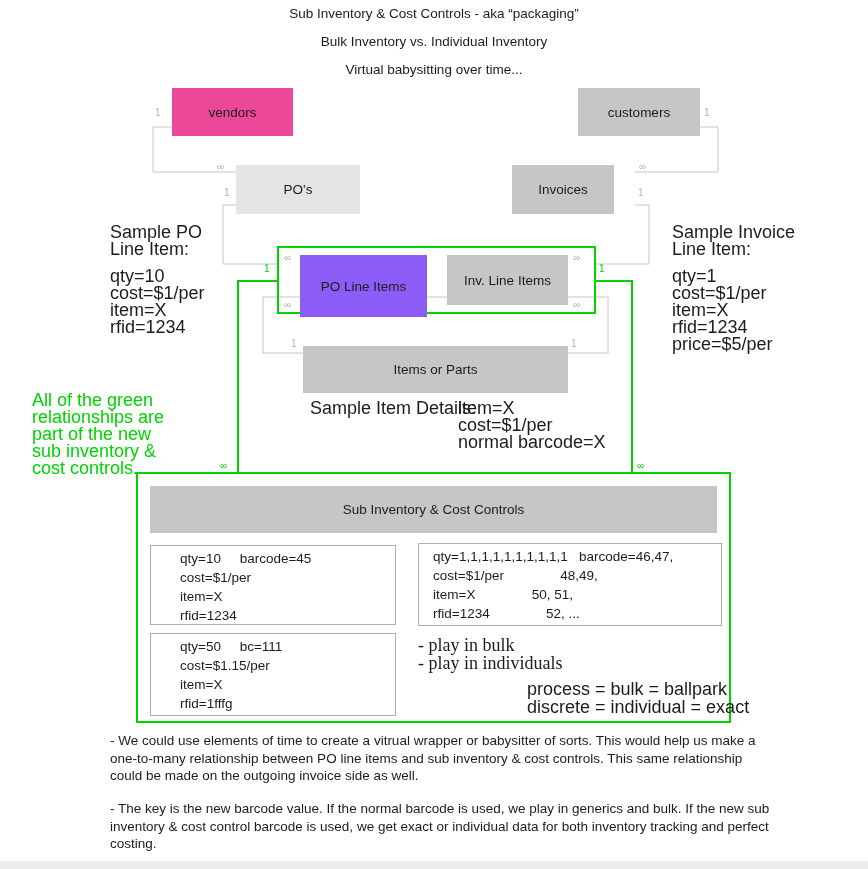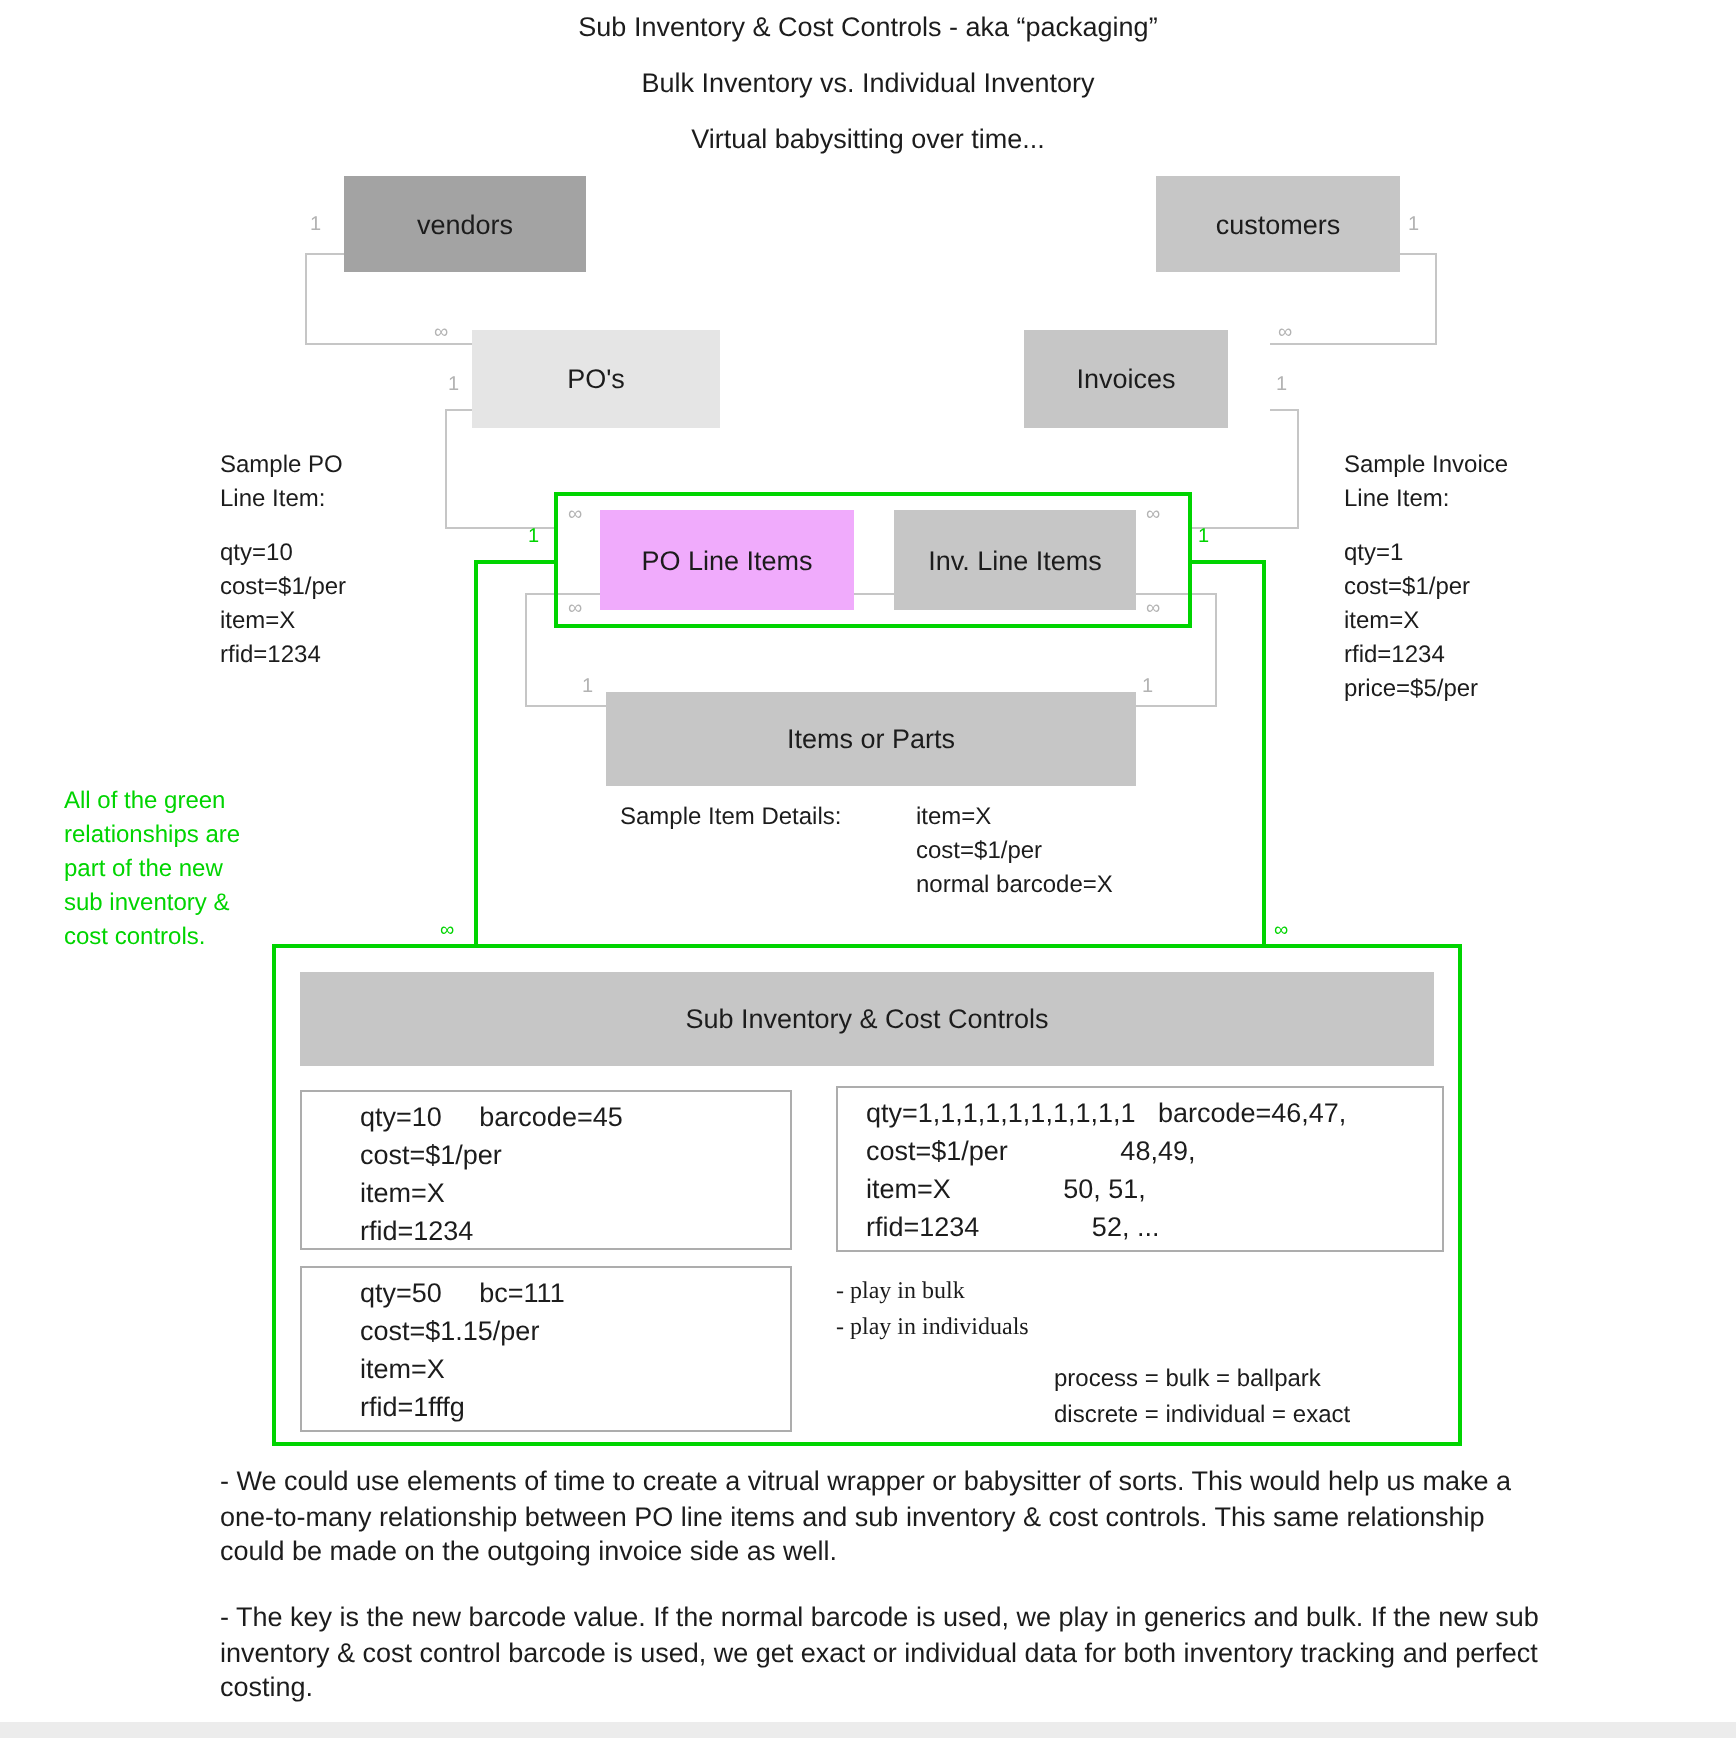--- a/index.html
+++ b/index.html
@@ -8,21 +8,21 @@
     font-family:"Liberation Sans", sans-serif; color:#1c1c1c; overflow:hidden;
   }
   svg.wires { position:absolute; left:0; top:0; width:868px; height:869px; }
   .title { position:absolute; left:0; width:868px; text-align:center; font-size:13.5px; }
   .entity {
     position:absolute; background:#c6c6c6; display:flex;
     align-items:center; justify-content:center; font-size:13.5px;
   }
   .card { position:absolute; font-size:10px; color:#b3b3b3; line-height:10px; }
   .card.grn { color:var(--green,#00d400); }
-  .txt { position:absolute; font-size:12px; line-height:17px; white-space:pre; }
+  .txt { position:absolute; font-size:18px; line-height:17px; white-space:pre; }
   .grn-text { color:var(--green,#00d400); }
   .inner-box { position:absolute; background:#ffffff; border:1px solid #adadad; }
   .inner-text { position:absolute; font-size:13.5px; line-height:19px; white-space:pre; }
   .para { position:absolute; left:110px; width:662px; font-size:13.5px; line-height:17.5px; }
   .bottom-strip { position:absolute; left:0; top:861px; width:868px; height:8px; background:#ececec; }
 </style>
 </head>
 <body>
 
 <div class="canvas">
@@ -38,25 +38,25 @@
     <path d="M278 281 H238 V473" fill="none" stroke="#00d400" stroke-width="2" class="grn-wire"></path>
     <path d="M595 281 H632 V473" fill="none" stroke="#00d400" stroke-width="2" class="grn-wire"></path>
     <rect x="278" y="247" width="317" height="66" fill="none" stroke="#00d400" stroke-width="2"></rect>
     <rect x="137" y="473" width="593" height="249" fill="none" stroke="#00d400" stroke-width="2"></rect>
   </svg>
 
   <div class="title" style="top:6px;">Sub Inventory &amp; Cost Controls - aka “packaging”</div>
   <div class="title" style="top:34px;">Bulk Inventory vs. Individual Inventory</div>
   <div class="title" style="top:62px;">Virtual babysitting over time...</div>
 
-  <div class="entity" style="left: 172px; top: 88px; width: 121px; height: 48px; background: #a3a3a3;">vendors</div>
+  <div class="entity" style="left: 172px; top: 88px; width: 121px; height: 48px; background: #ec4899;">vendors</div>
   <div class="entity" style="left: 578px; top: 88px; width: 122px; height: 48px; background: rgb(198, 198, 198);">customers</div>
   <div class="entity" style="left: 236px; top: 165px; width: 124px; height: 49px; background: #e5e5e5;">PO's</div>
   <div class="entity" style="left: 512px; top: 165px; width: 102px; height: 49px; background: rgb(198, 198, 198);">Invoices</div>
-  <div class="entity" style="left: 300px; top: 255px; width: 127px; height: 50px; background: #f0abfc;">PO Line Items</div>
+  <div class="entity" style="left: 300px; top: 255px; width: 127px; height: 62px; background: #8b5cf6;">PO Line Items</div>
   <div class="entity" style="left: 447px; top: 255px; width: 121px; height: 50px; background: rgb(198, 198, 198);">Inv. Line Items</div>
   <div class="entity" style="left: 303px; top: 346px; width: 265px; height: 47px; background: rgb(198, 198, 198);">Items or Parts</div>
   <div class="entity" style="left: 150px; top: 486px; width: 567px; height: 47px; background: rgb(198, 198, 198);">Sub Inventory &amp; Cost Controls</div>
 
   <span class="card" style="left:155px; top:108px;">1</span>
   <span class="card" style="left:217px; top:162px;">∞</span>
   <span class="card" style="left:224px; top:188px;">1</span>
   <span class="card" style="left:284px; top:253px;">∞</span>
   <span class="card" style="left:704px; top:108px;">1</span>
   <span class="card" style="left:639px; top:162px;">∞</span>

